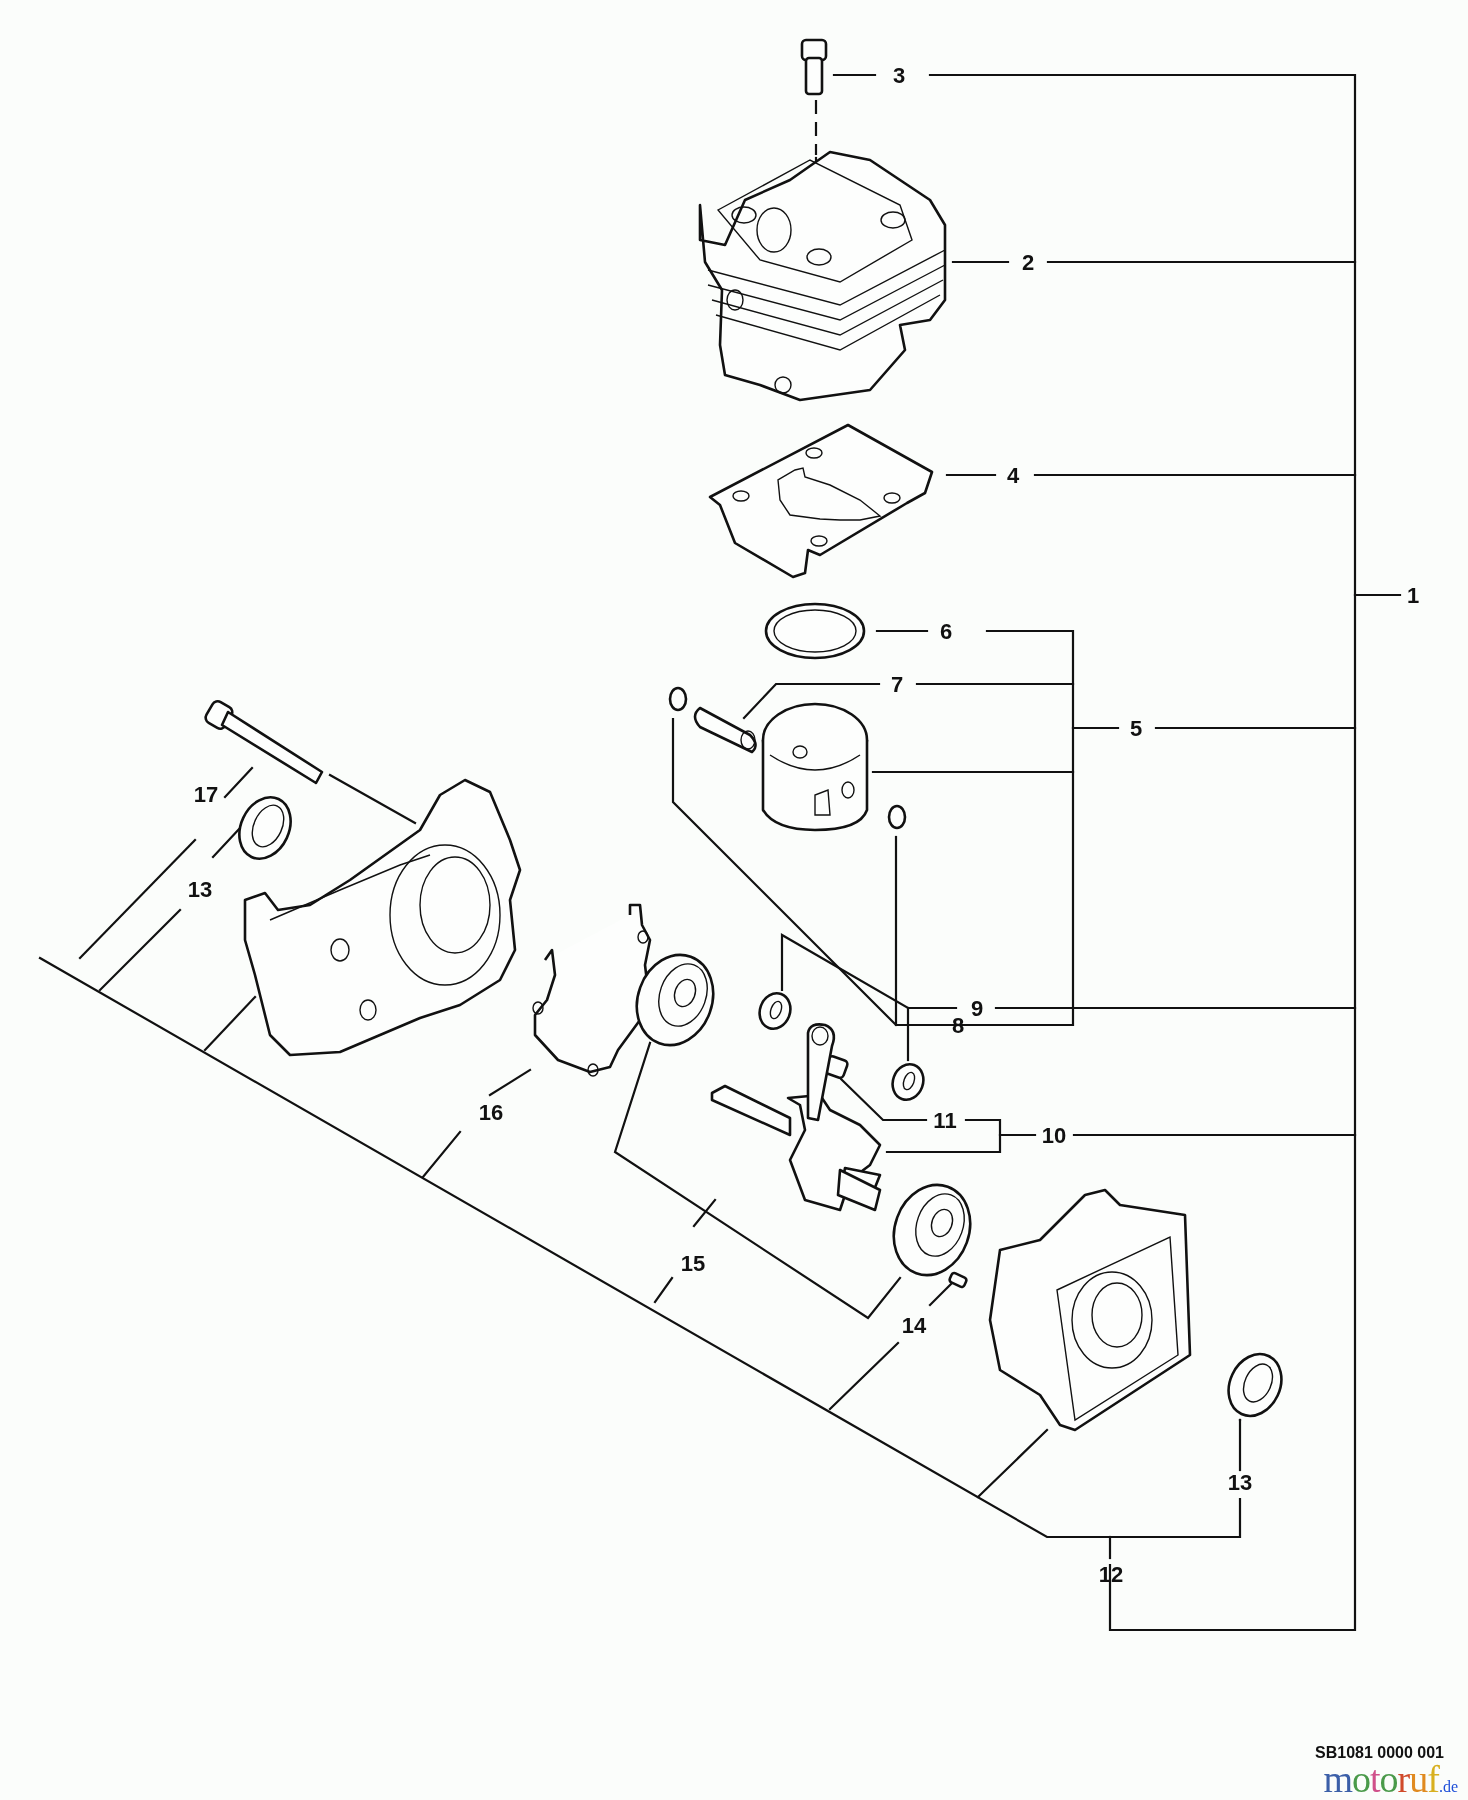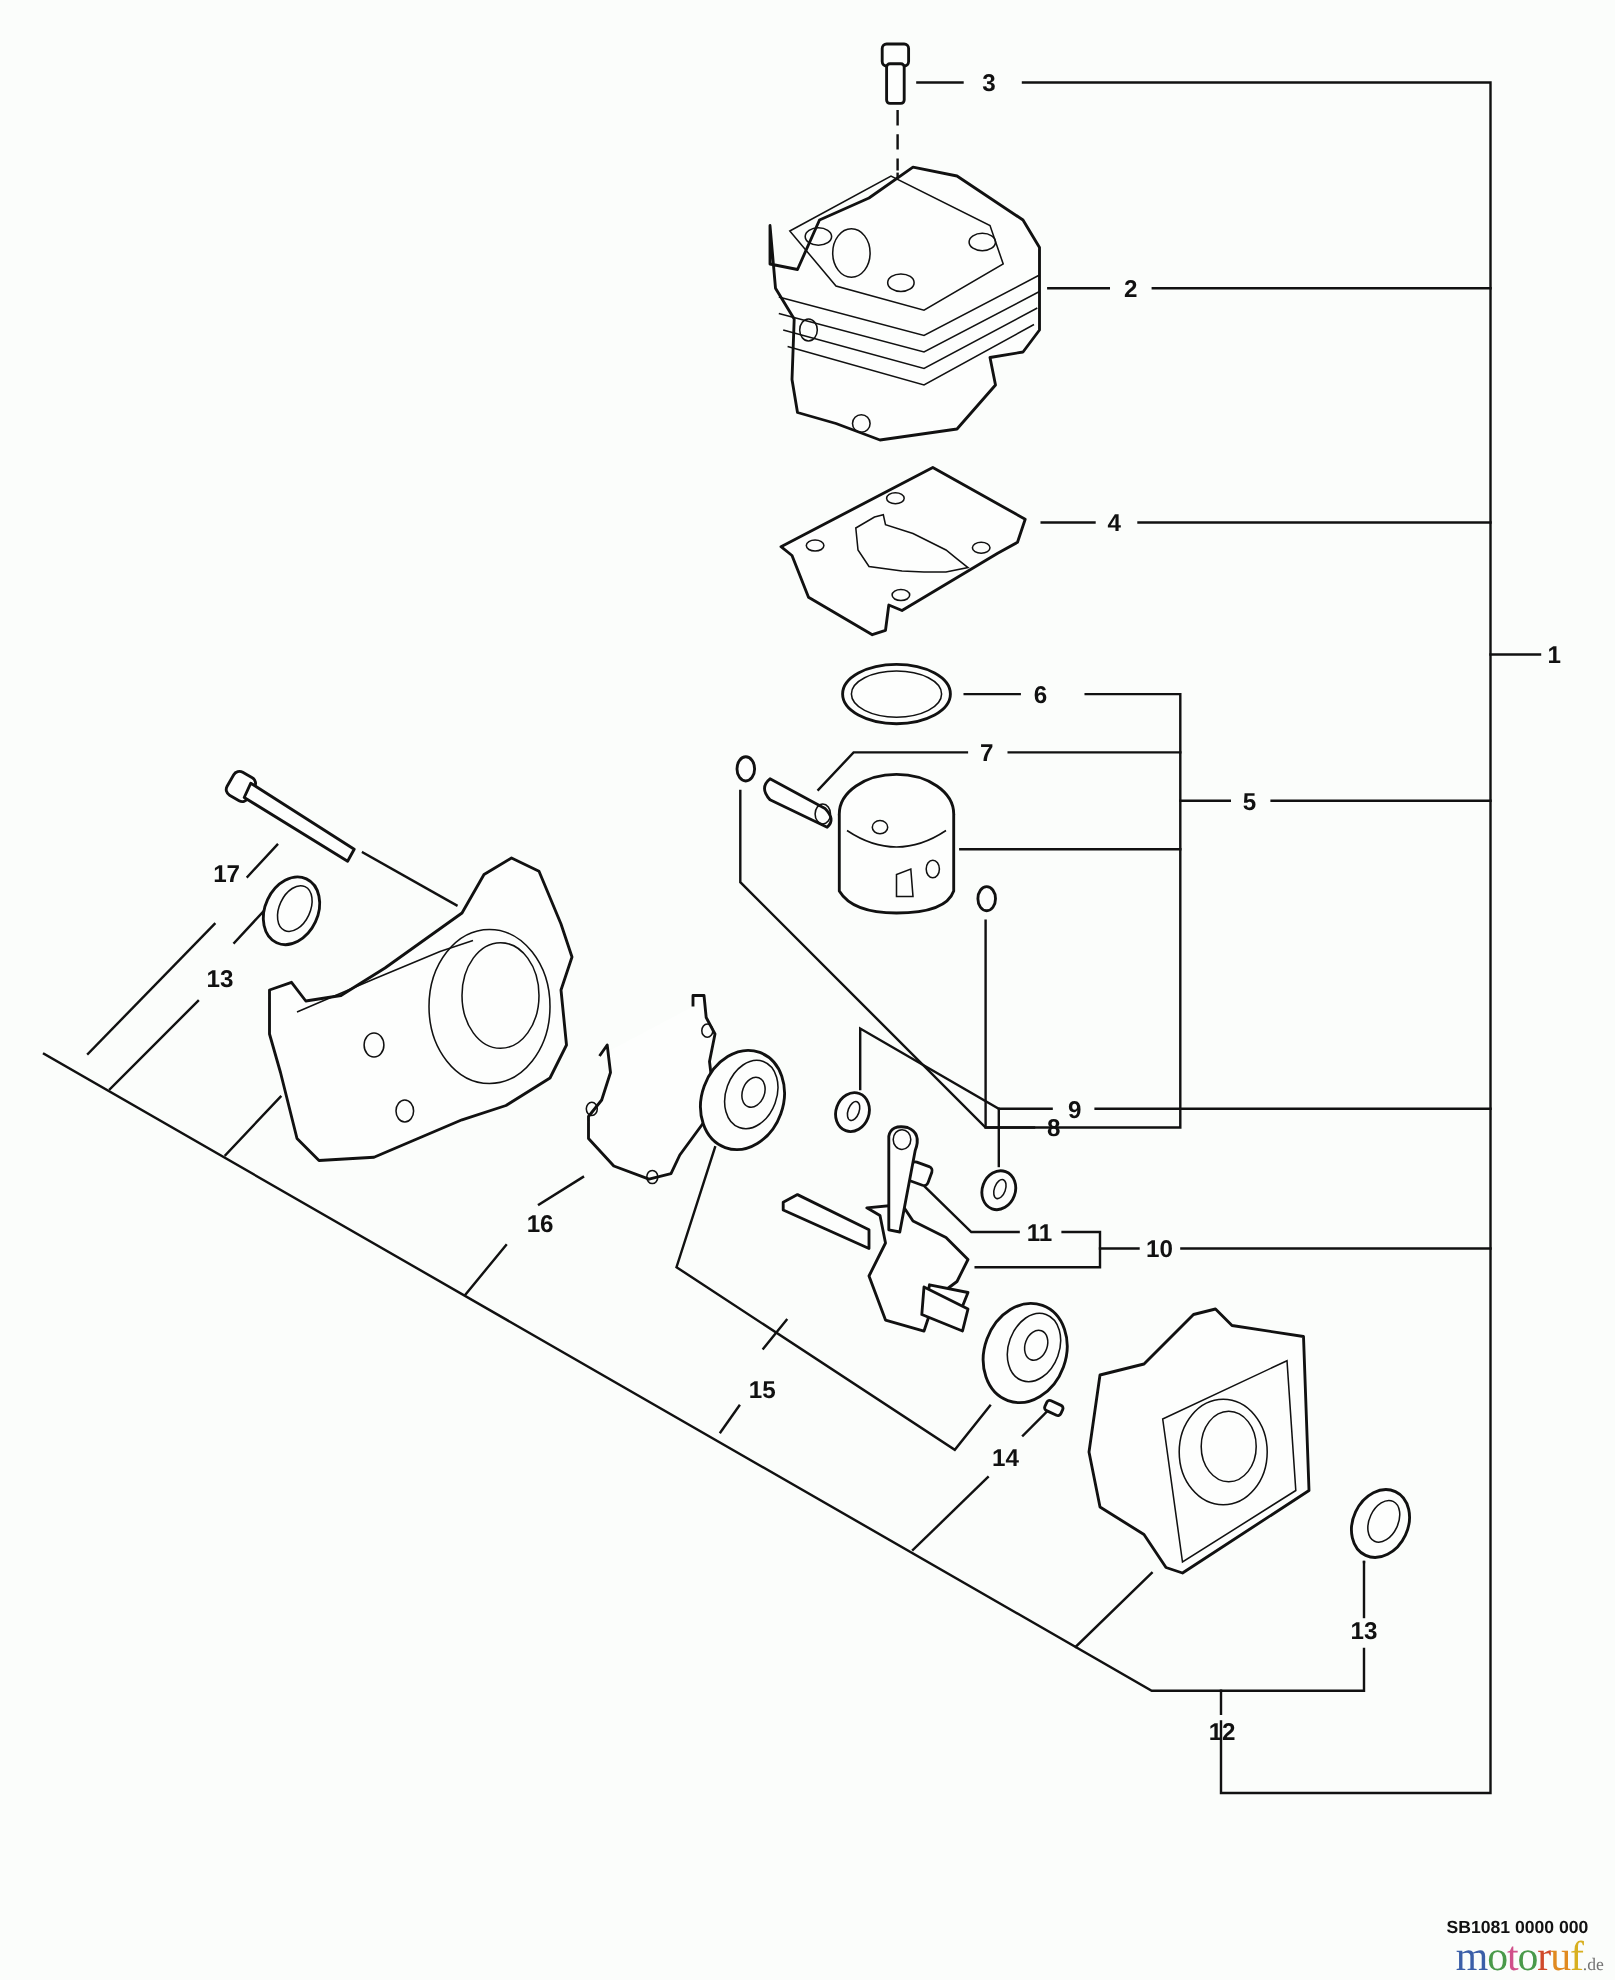--- a/index.html
+++ b/index.html
@@ -5,21 +5,21 @@
     html, body { margin: 0; padding: 0; background: #fbfdfb; }
     body { width: 1468px; height: 1800px; position: relative; overflow: hidden; font-family: "Liberation Sans", sans-serif; }
     #diagram { position: absolute; left: 0; top: 0; width: 1468px; height: 1800px; }
     .ln { stroke: #111; stroke-width: 2.2; fill: none; stroke-linecap: square; }
     .part { stroke: #111; stroke-width: 2.6; fill: #fdfefd; stroke-linejoin: round; }
     .thin { stroke: #111; stroke-width: 1.4; fill: none; }
     .dash { stroke: #111; stroke-width: 2.2; fill: none; stroke-dasharray: 14 8; }
     .callout { font-family: "Liberation Sans", sans-serif; font-weight: bold; font-size: 22px; fill: #111; }
     #code { position: absolute; right: 24px; top: 1744px; font-family: "Liberation Sans", sans-serif; font-weight: bold; font-size: 16px; color: #111; }
     #logo { position: absolute; right: 10px; top: 1760px; font-family: "Liberation Serif", serif; font-size: 38px; letter-spacing: -1px; line-height: 38px; }
-    #logo .de { font-size: 16px; color: #737373; letter-spacing: 0; }
+    #logo .de { font-size: 16px; color: #1d4ed8; letter-spacing: 0; }
   </style>
 </head>
 <body>
 
 <svg id="diagram" viewBox="0 0 1468 1800" xmlns="http://www.w3.org/2000/svg">
 
   <g>
 
     <polyline class="ln" points="930,75 1355,75 1355,1630 1110,1630 1110,1565"></polyline>
     <line class="ln" x1="1355" y1="595" x2="1400" y2="595"></line>
@@ -221,14 +221,14 @@
     <text class="callout" x="1111" y="1582" text-anchor="middle">12</text>
     <text class="callout" x="200" y="897" text-anchor="middle">13</text>
     <text class="callout" x="1240" y="1490" text-anchor="middle">13</text>
     <text class="callout" x="914" y="1333" text-anchor="middle">14</text>
     <text class="callout" x="693" y="1271" text-anchor="middle">15</text>
     <text class="callout" x="491" y="1120" text-anchor="middle">16</text>
     <text class="callout" x="206" y="802" text-anchor="middle">17</text>
   </g>
 </svg>
 
-<div id="code">SB1081 0000 000</div>
+<div id="code">SB1081 0000 001</div>
 <div id="logo"><span style="color: rgb(59, 95, 168);">m</span><span style="color: rgb(74, 154, 74);">o</span><span style="color: rgb(208, 80, 138);">t</span><span style="color: rgb(74, 154, 74);">o</span><span style="color: rgb(208, 74, 42);">r</span><span style="color: rgb(224, 138, 32);">u</span><span style="color: rgb(216, 176, 32);">f</span><span class="de">.de</span></div>
 
 </body></html>

